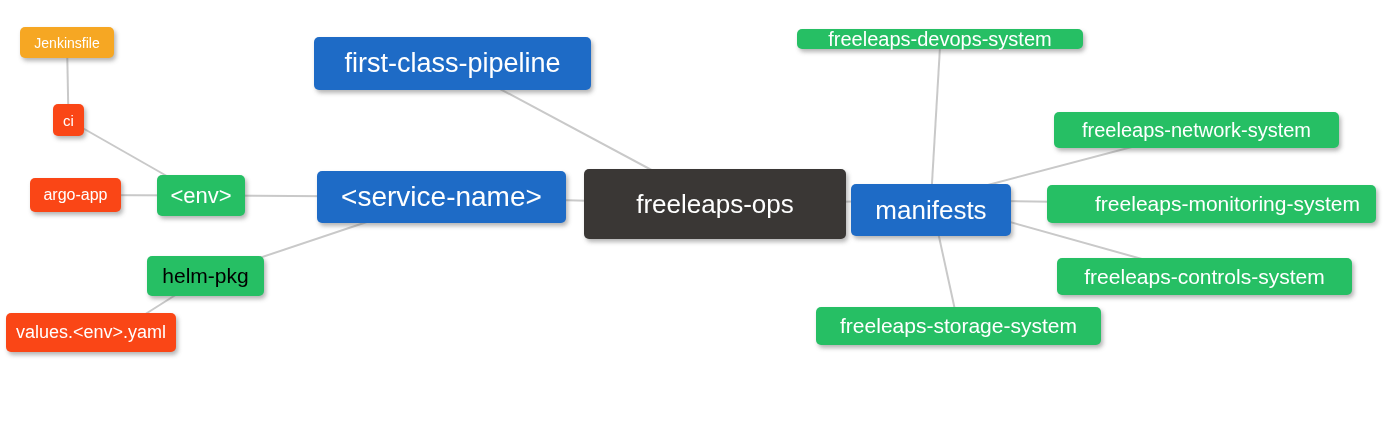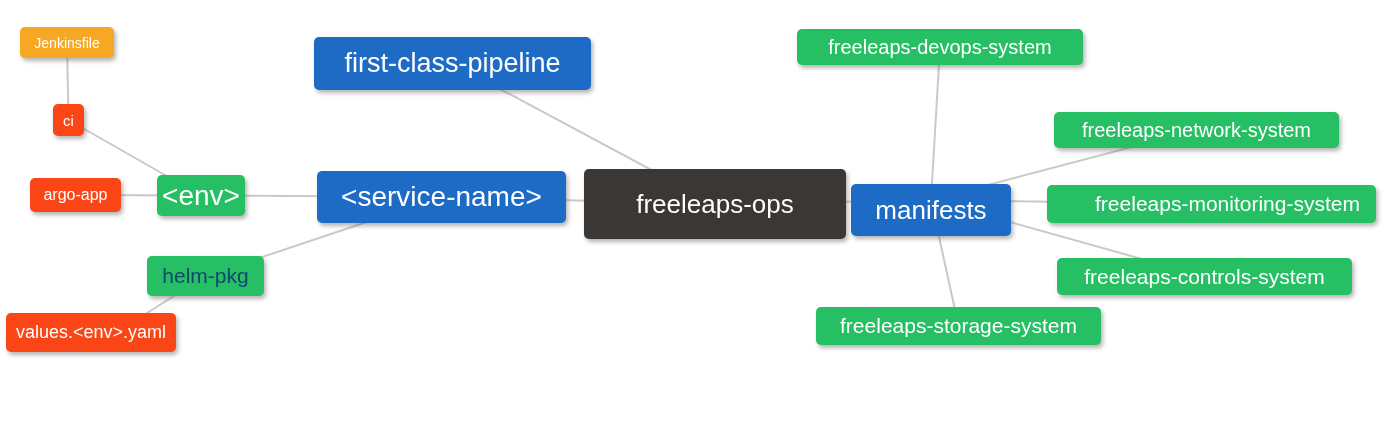--- a/index.html
+++ b/index.html
@@ -54,26 +54,26 @@
       <line x1="931" y1="200" x2="940" y2="47" stroke="#c9c9c9" stroke-width="2"></line>
       <line x1="931" y1="200" x2="1196.5" y2="130" stroke="#c9c9c9" stroke-width="2"></line>
       <line x1="931" y1="200" x2="1211.5" y2="204" stroke="#c9c9c9" stroke-width="2"></line>
       <line x1="931" y1="200" x2="1204.5" y2="276.5" stroke="#c9c9c9" stroke-width="2"></line>
       <line x1="931" y1="200" x2="958.5" y2="326" stroke="#c9c9c9" stroke-width="2"></line>
     </svg>
   <div id="node-layer">
       <div class="node" style="left: 20px; top: 27px; width: 94px; height: 31px; background: rgb(246, 167, 35); font-size: 14px; color: rgb(255, 255, 255);">Jenkinsfile</div>
       <div class="node" style="left: 53px; top: 104px; width: 31px; height: 32px; background: rgb(250, 70, 22); font-size: 15px; color: rgb(255, 255, 255);">ci</div>
       <div class="node" style="left: 30px; top: 178px; width: 91px; height: 34px; background: rgb(250, 70, 22); font-size: 16px; color: #ffffff;">argo-app</div>
-      <div class="node" style="left: 157px; top: 175px; width: 88px; height: 41px; background: rgb(38, 191, 100); font-size: 28px; color: rgb(255, 255, 255);">&lt;env&gt;</div>
-      <div class="node" style="left: 147px; top: 256px; width: 117px; height: 40px; background: rgb(38, 191, 100); font-size: 21px; color: #0c4a6e;">helm-pkg</div>
+      <div class="node" style="left: 157px; top: 175px; width: 88px; height: 41px; background: rgb(38, 191, 100); font-size: 22px; color: rgb(255, 255, 255);">&lt;env&gt;</div>
+      <div class="node" style="left: 147px; top: 256px; width: 117px; height: 40px; background: rgb(38, 191, 100); font-size: 21px; color: #000000;">helm-pkg</div>
       <div class="node" style="left: 6px; top: 313px; width: 170px; height: 39px; background: rgb(250, 70, 22); font-size: 18px; color: rgb(255, 255, 255);">values.&lt;env&gt;.yaml</div>
       <div class="node" style="left: 314px; top: 37px; width: 277px; height: 53px; background: rgb(30, 107, 198); font-size: 27px; color: rgb(255, 255, 255);">first-class-pipeline</div>
       <div class="node" style="left: 317px; top: 171px; width: 249px; height: 52px; background: rgb(30, 107, 198); font-size: 28px; color: rgb(255, 255, 255);">&lt;service-name&gt;</div>
       <div class="node" style="left: 584px; top: 169px; width: 262px; height: 70px; background: rgb(58, 55, 53); font-size: 26px; color: rgb(255, 255, 255);">freeleaps-ops</div>
       <div class="node" style="left: 851px; top: 184px; width: 160px; height: 52px; background: rgb(30, 107, 198); font-size: 26px; color: rgb(255, 255, 255);">manifests</div>
-      <div class="node" style="left: 797px; top: 29px; width: 286px; height: 36px; background: rgb(38, 191, 100); font-size: 20px; color: rgb(255, 255, 255);">freeleaps-devops-system</div>
+      <div class="node" style="left: 797px; top: 29px; width: 286px; height: 20px; background: rgb(38, 191, 100); font-size: 20px; color: rgb(255, 255, 255);">freeleaps-devops-system</div>
       <div class="node" style="left: 1054px; top: 112px; width: 285px; height: 36px; background: rgb(38, 191, 100); font-size: 20px; color: rgb(255, 255, 255);">freeleaps-network-system</div>
       <div class="node" style="left: 1047px; top: 185px; width: 329px; height: 38px; background: rgb(38, 191, 100); font-size: 21px; color: rgb(255, 255, 255); padding-left: 36px;">freeleaps-monitoring-system</div>
       <div class="node" style="left: 1057px; top: 258px; width: 295px; height: 37px; background: rgb(38, 191, 100); font-size: 21px; color: rgb(255, 255, 255);">freeleaps-controls-system</div>
       <div class="node" style="left: 816px; top: 307px; width: 285px; height: 38px; background: rgb(38, 191, 100); font-size: 21px; color: rgb(255, 255, 255);">freeleaps-storage-system</div>
     </div>
 </div>
 
 </body></html>

